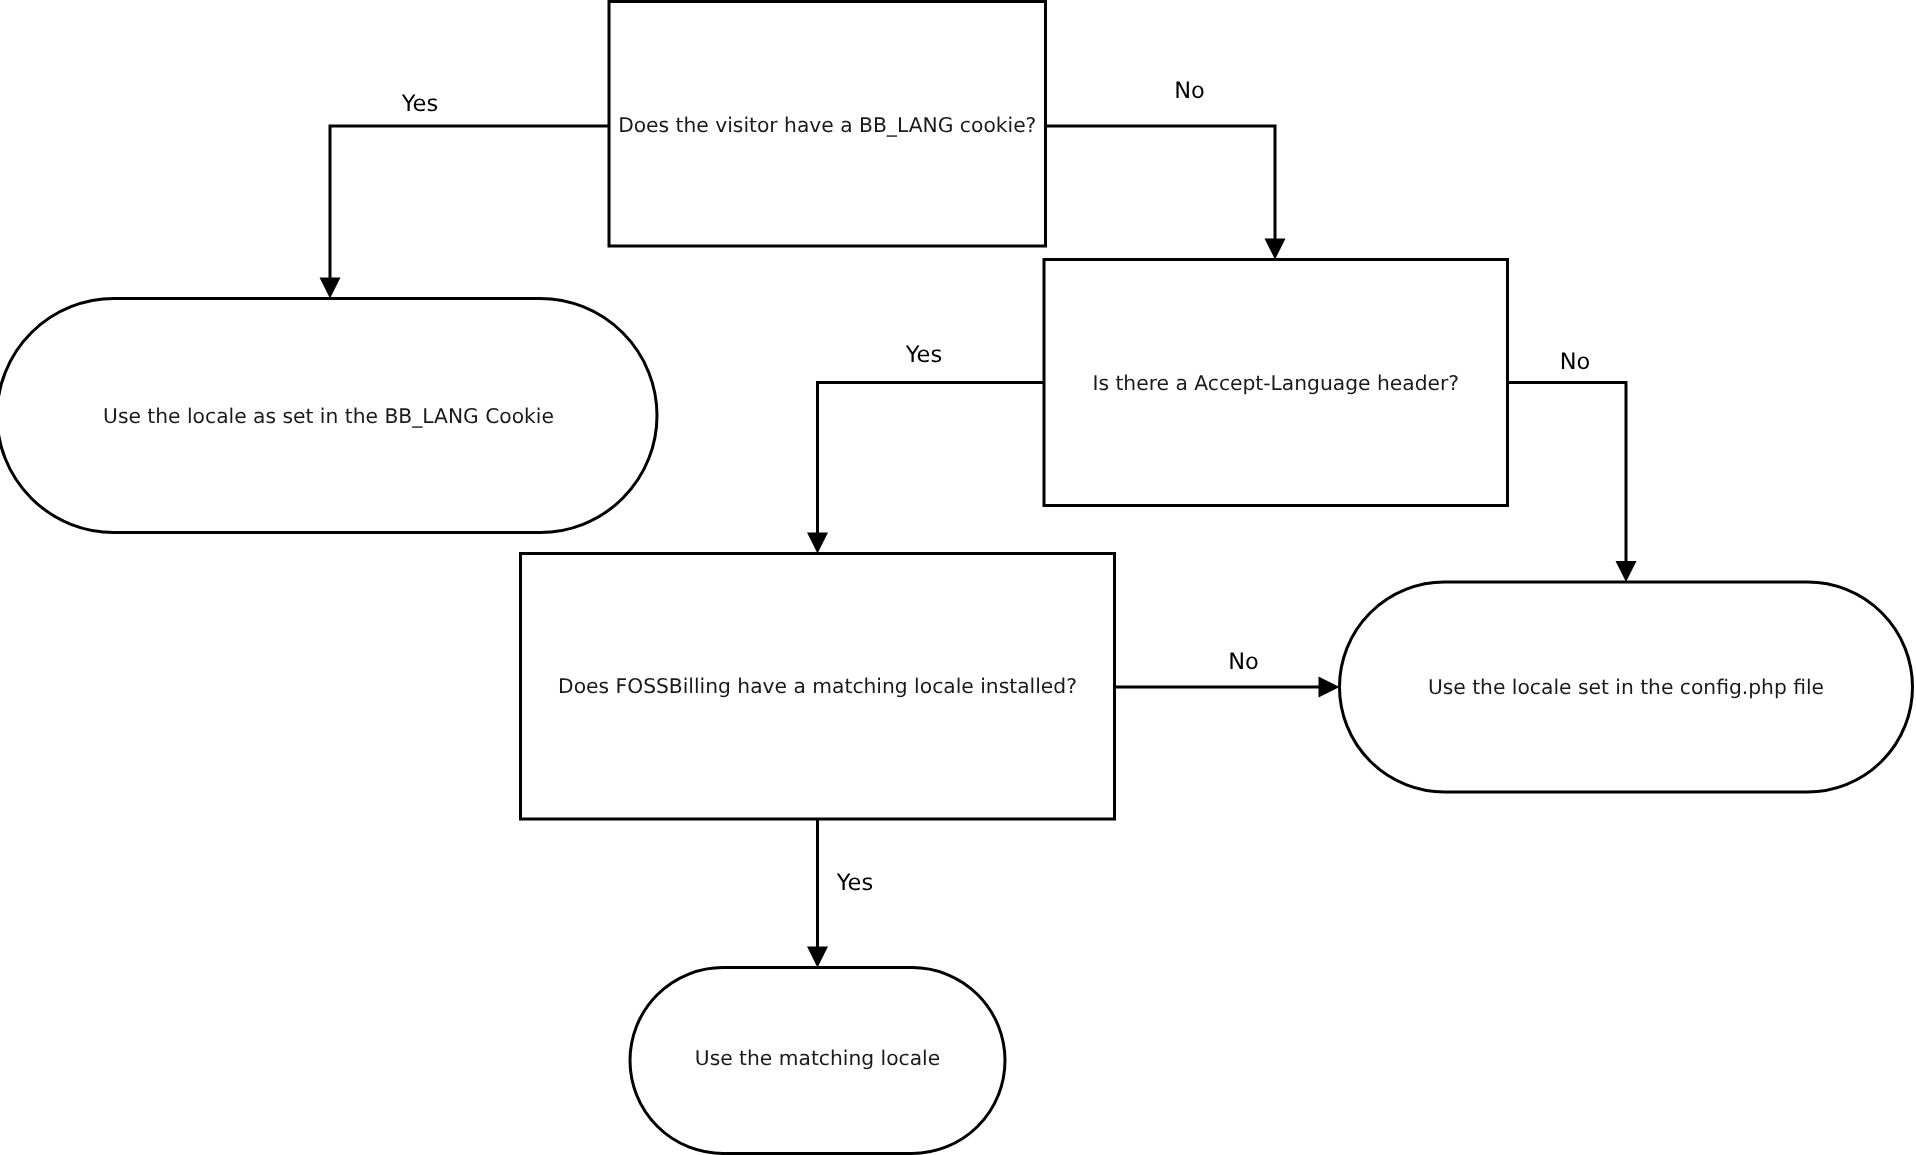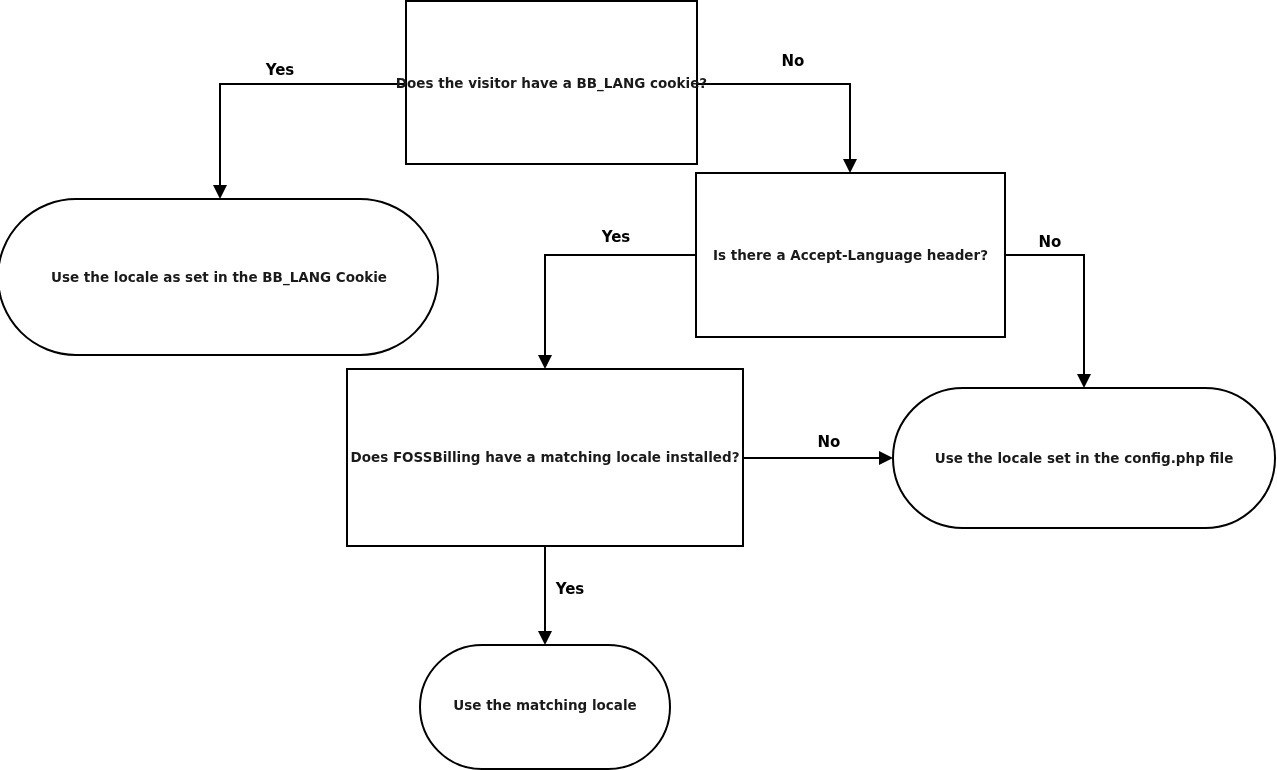--- a/index.html
+++ b/index.html
@@ -10,21 +10,20 @@
   }
   body {
     font-family: "DejaVu Sans", "Liberation Sans", sans-serif;
   }
   #flowchart-canvas {
     position: relative;
     width: 1277px;
     height: 770px;
     background: #ffffff;
     overflow: hidden;
-    font-weight: bold;
   }
   #flow-svg {
     position: absolute;
     top: 0;
     left: 0;
     width: 1277px;
     height: 770px;
     display: block;
   }
   .node-shape {

